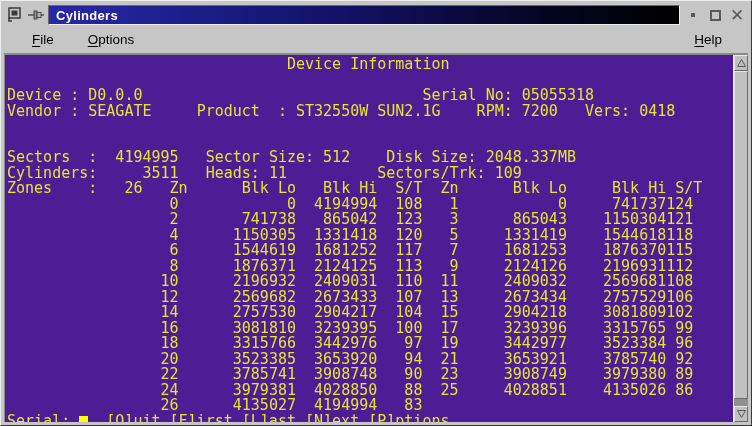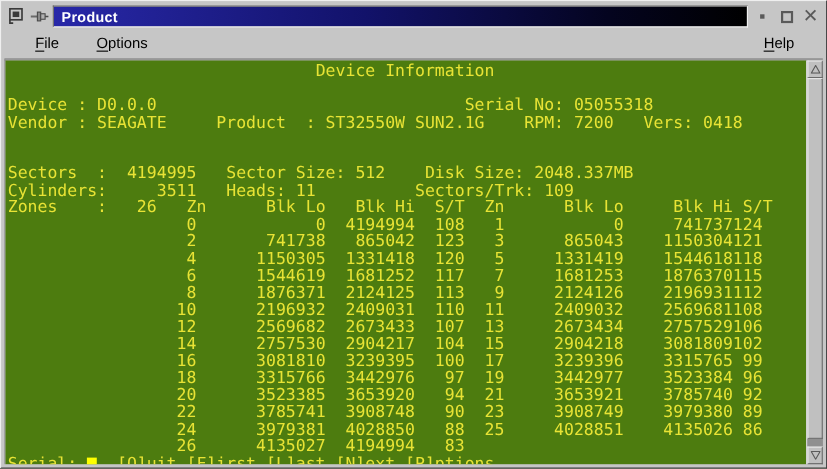--- a/index.html
+++ b/index.html
@@ -81,21 +81,21 @@
     </div>
     <div class="tb-btn">
       <svg width="18" height="14" viewBox="0 0 18 14">
         <line x1="1" y1="7" x2="7" y2="7" stroke="#6a6a6a" stroke-width="2"></line>
         <rect x="7" y="3" width="3" height="8" fill="#8a8a8a" stroke="#4a4a4a" stroke-width="1"></rect>
         <rect x="10" y="4.5" width="4" height="5" fill="#b0b0b0" stroke="#4a4a4a" stroke-width="1"></rect>
         <line x1="14" y1="7" x2="17" y2="7" stroke="#4a4a4a" stroke-width="1.5"></line>
       </svg>
     </div>
     <div class="title-strip">
-      <span>Product</span>
+      <span>Cylinders</span>
     </div>
     <div class="tb-controls">
       <div class="ctl">
         <div class="dot"></div>
       </div>
       <div class="ctl">
         <div class="maxbox"></div>
       </div>
       <div class="ctl">
         <span class="closex">✕</span>
@@ -103,21 +103,21 @@
     </div>
   </div>
 
   <div class="menubar">
     <span class="menu-item mnemonic"><u>F</u>ile</span>
     <span class="menu-item mnemonic"><u>O</u>ptions</span>
     <span class="menu-help mnemonic"><u>H</u>elp</span>
   </div>
 
   <div class="term-wrap">
-    <div class="term" id="term" style="color: rgb(232, 227, 53); background: #4d7c0f;">
+    <div class="term" id="term" style="color: rgb(232, 227, 53); background: #4c1d95;">
       <pre>                               Device Information
 
 Device : D0.0.0                               Serial No: 05055318
 Vendor : SEAGATE     Product  : ST32550W SUN2.1G    RPM: 7200   Vers: 0418
 
 
 Sectors  :  4194995   Sector Size: 512    Disk Size: 2048.337MB
 Cylinders:     3511   Heads: 11          Sectors/Trk: 109
 Zones    :   26   Zn      Blk Lo   Blk Hi  S/T  Zn      Blk Lo     Blk Hi S/T
                   0            0  4194994  108   1           0     741737124

